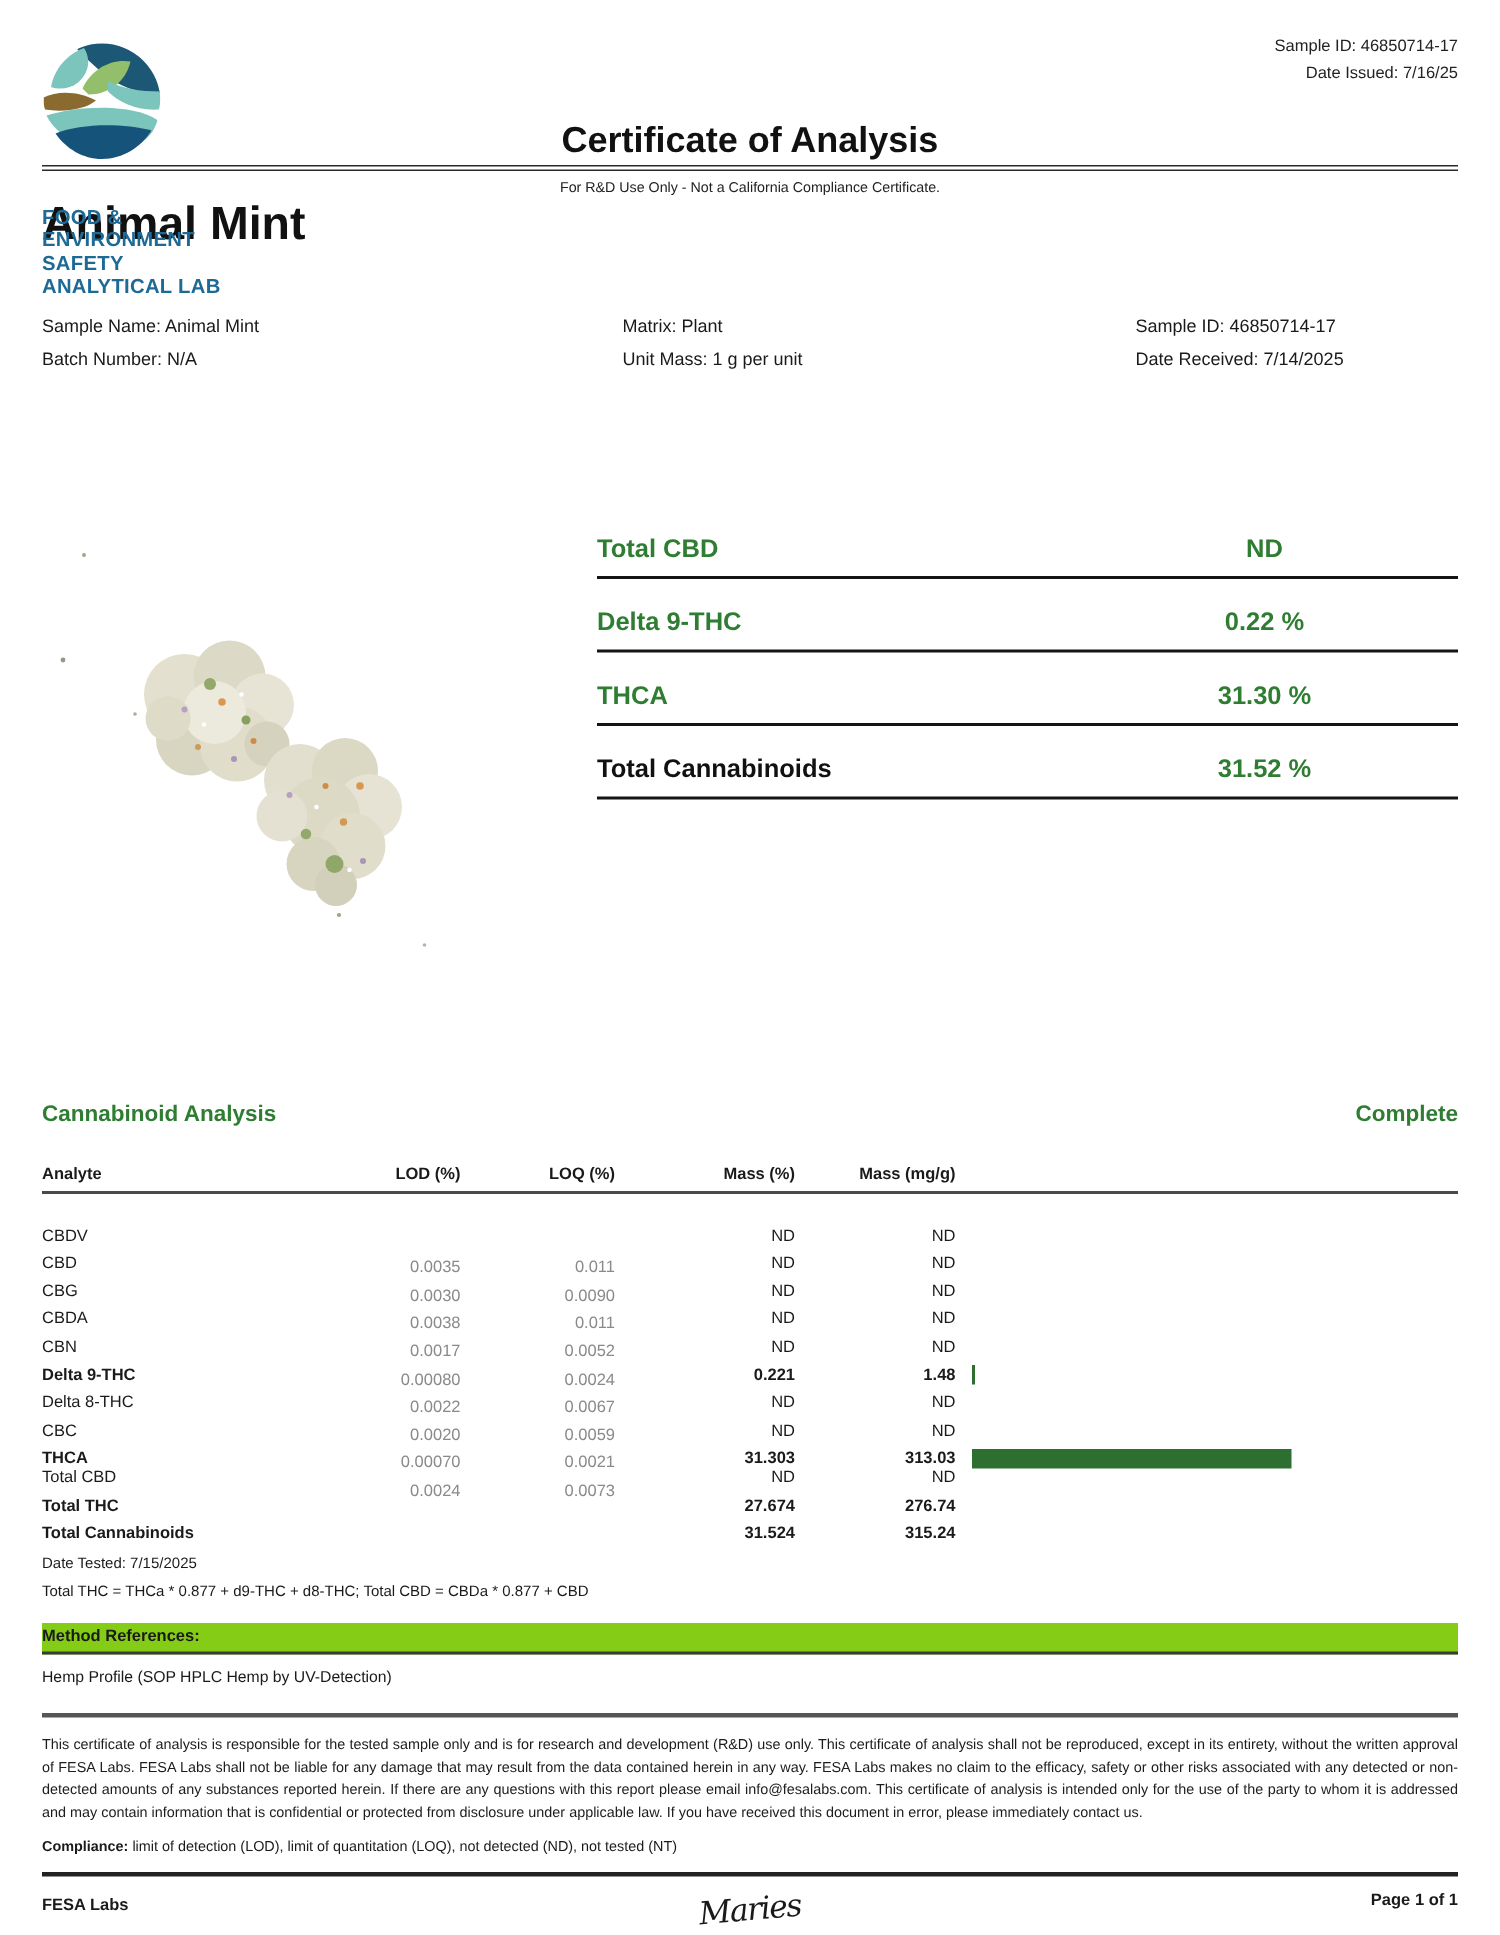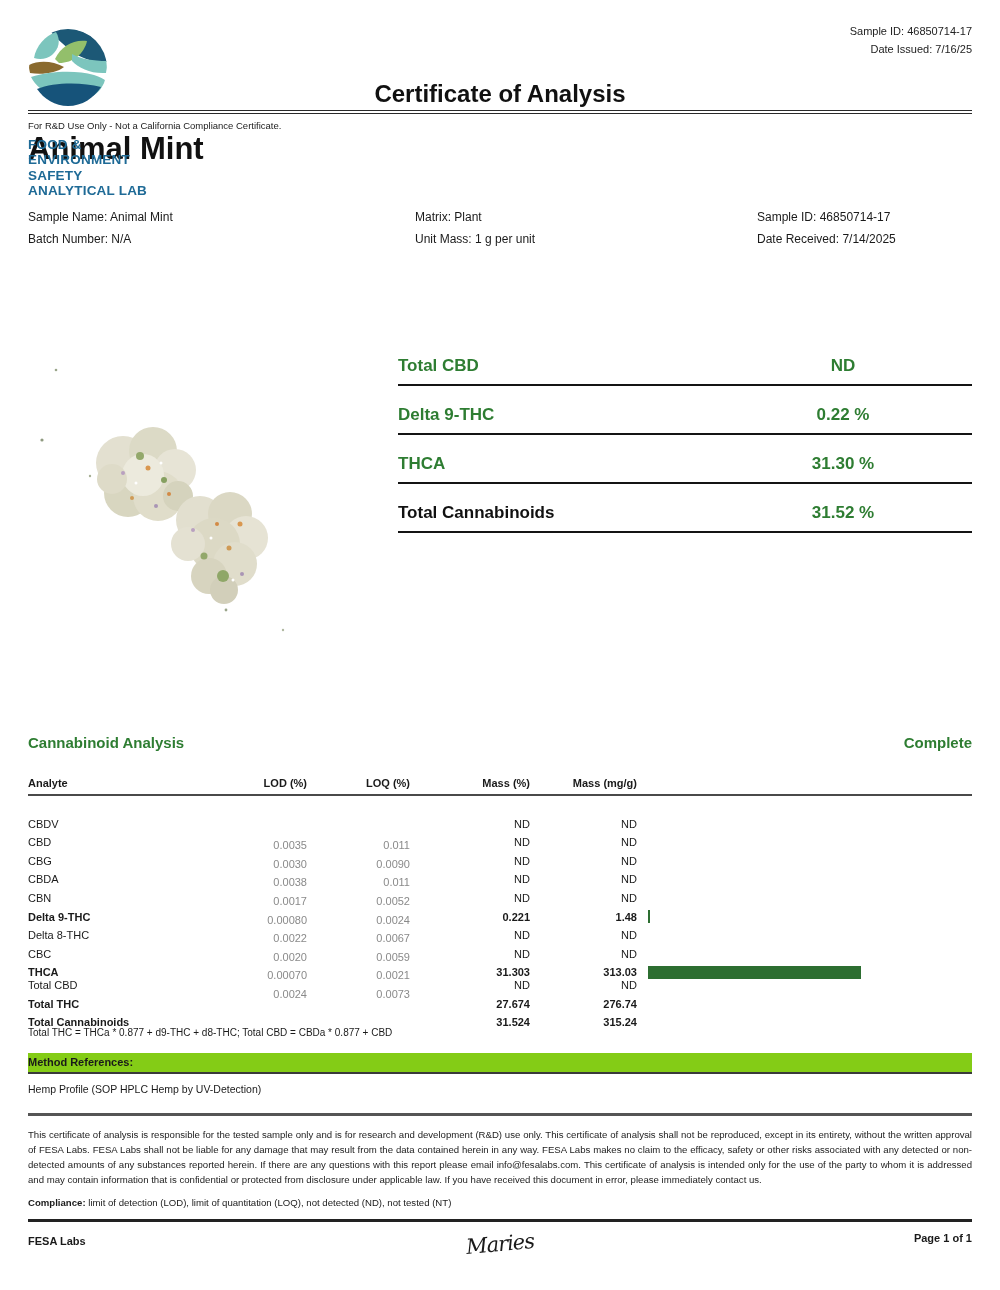--- a/index.html
+++ b/index.html
@@ -9,21 +9,21 @@
     font-family:"Liberation Sans", sans-serif; color:#1a1a1a;
   }
   .page { padding:0 28px; }
 
   
   .header { position:relative; height:114px; border-bottom:4px double #2a2a2a; }
   .logo-wrap { position:absolute; left:0; top:28px; display:flex; gap:14px;flex-direction:column; }
   .logo-text { margin-top:15px; font-size:13.5px; font-weight:700; color:#1E6A96; line-height:1.14; letter-spacing:.2px; }
   .header-meta { position:absolute; right:0; top:22px; text-align:right; font-size:11px; line-height:1.65; color:#222; }
   .coa-title { position:absolute; left:0; right:0; bottom:2px; text-align:center; font-size:24px; font-weight:700; color:#111; }
-  .subtitle { font-size:9.5px; margin-top:6px; color:#222; }
+  .subtitle { text-align:center; font-size:9.5px; margin-top:6px; color:#222; }
 
   
   .product-name { font-size:31px; font-weight:700; color:#111; }
   .sample-info { margin-top:40px; display:grid; grid-template-columns:387px 342px 1fr; font-size:12px; }
   .sample-info .cell { line-height:1.8; }
 
   
   .main { display:flex; margin-top:98px; height:302px; }
   .buds { width:340px; position:relative; }
   .summary { width:574px; margin-left:auto; }
@@ -306,20 +306,21 @@
             <div class="c-analyte">Total Cannabinoids</div>
             <div class="c-num gray"></div>
             <div class="c-num gray"></div>
             <div class="c-num c-mass">31.524</div>
             <div class="c-num c-mass">315.24</div>
             <div class="c-bar"></div>
           </div>
         </div>
     </div>
 
+    <div class="date-tested">Date Tested: 7/15/2025</div>
     <div class="formula">Total THC = THCa * 0.877 + d9-THC + d8-THC; Total CBD = CBDa * 0.877 + CBD</div>
   </div>
 
   <div class="method-bar">Method References:</div>
   <div class="method-body">Hemp Profile (SOP HPLC Hemp by UV-Detection)</div>
 
   <div class="divider-a"></div>
 
   <div class="disclaimer">This certificate of analysis is responsible for the tested sample only and is for research and development (R&amp;D) use only. This certificate of analysis shall not be reproduced, except in its entirety, without the written approval of FESA Labs. FESA Labs shall not be liable for any damage that may result from the data contained herein in any way. FESA Labs makes no claim to the efficacy, safety or other risks associated with any detected or non-detected amounts of any substances reported herein. If there are any questions with this report please email info@fesalabs.com. This certificate of analysis is intended only for the use of the party to whom it is addressed and may contain information that is confidential or protected from disclosure under applicable law. If you have received this document in error, please immediately contact us.</div>
   <div class="references">

